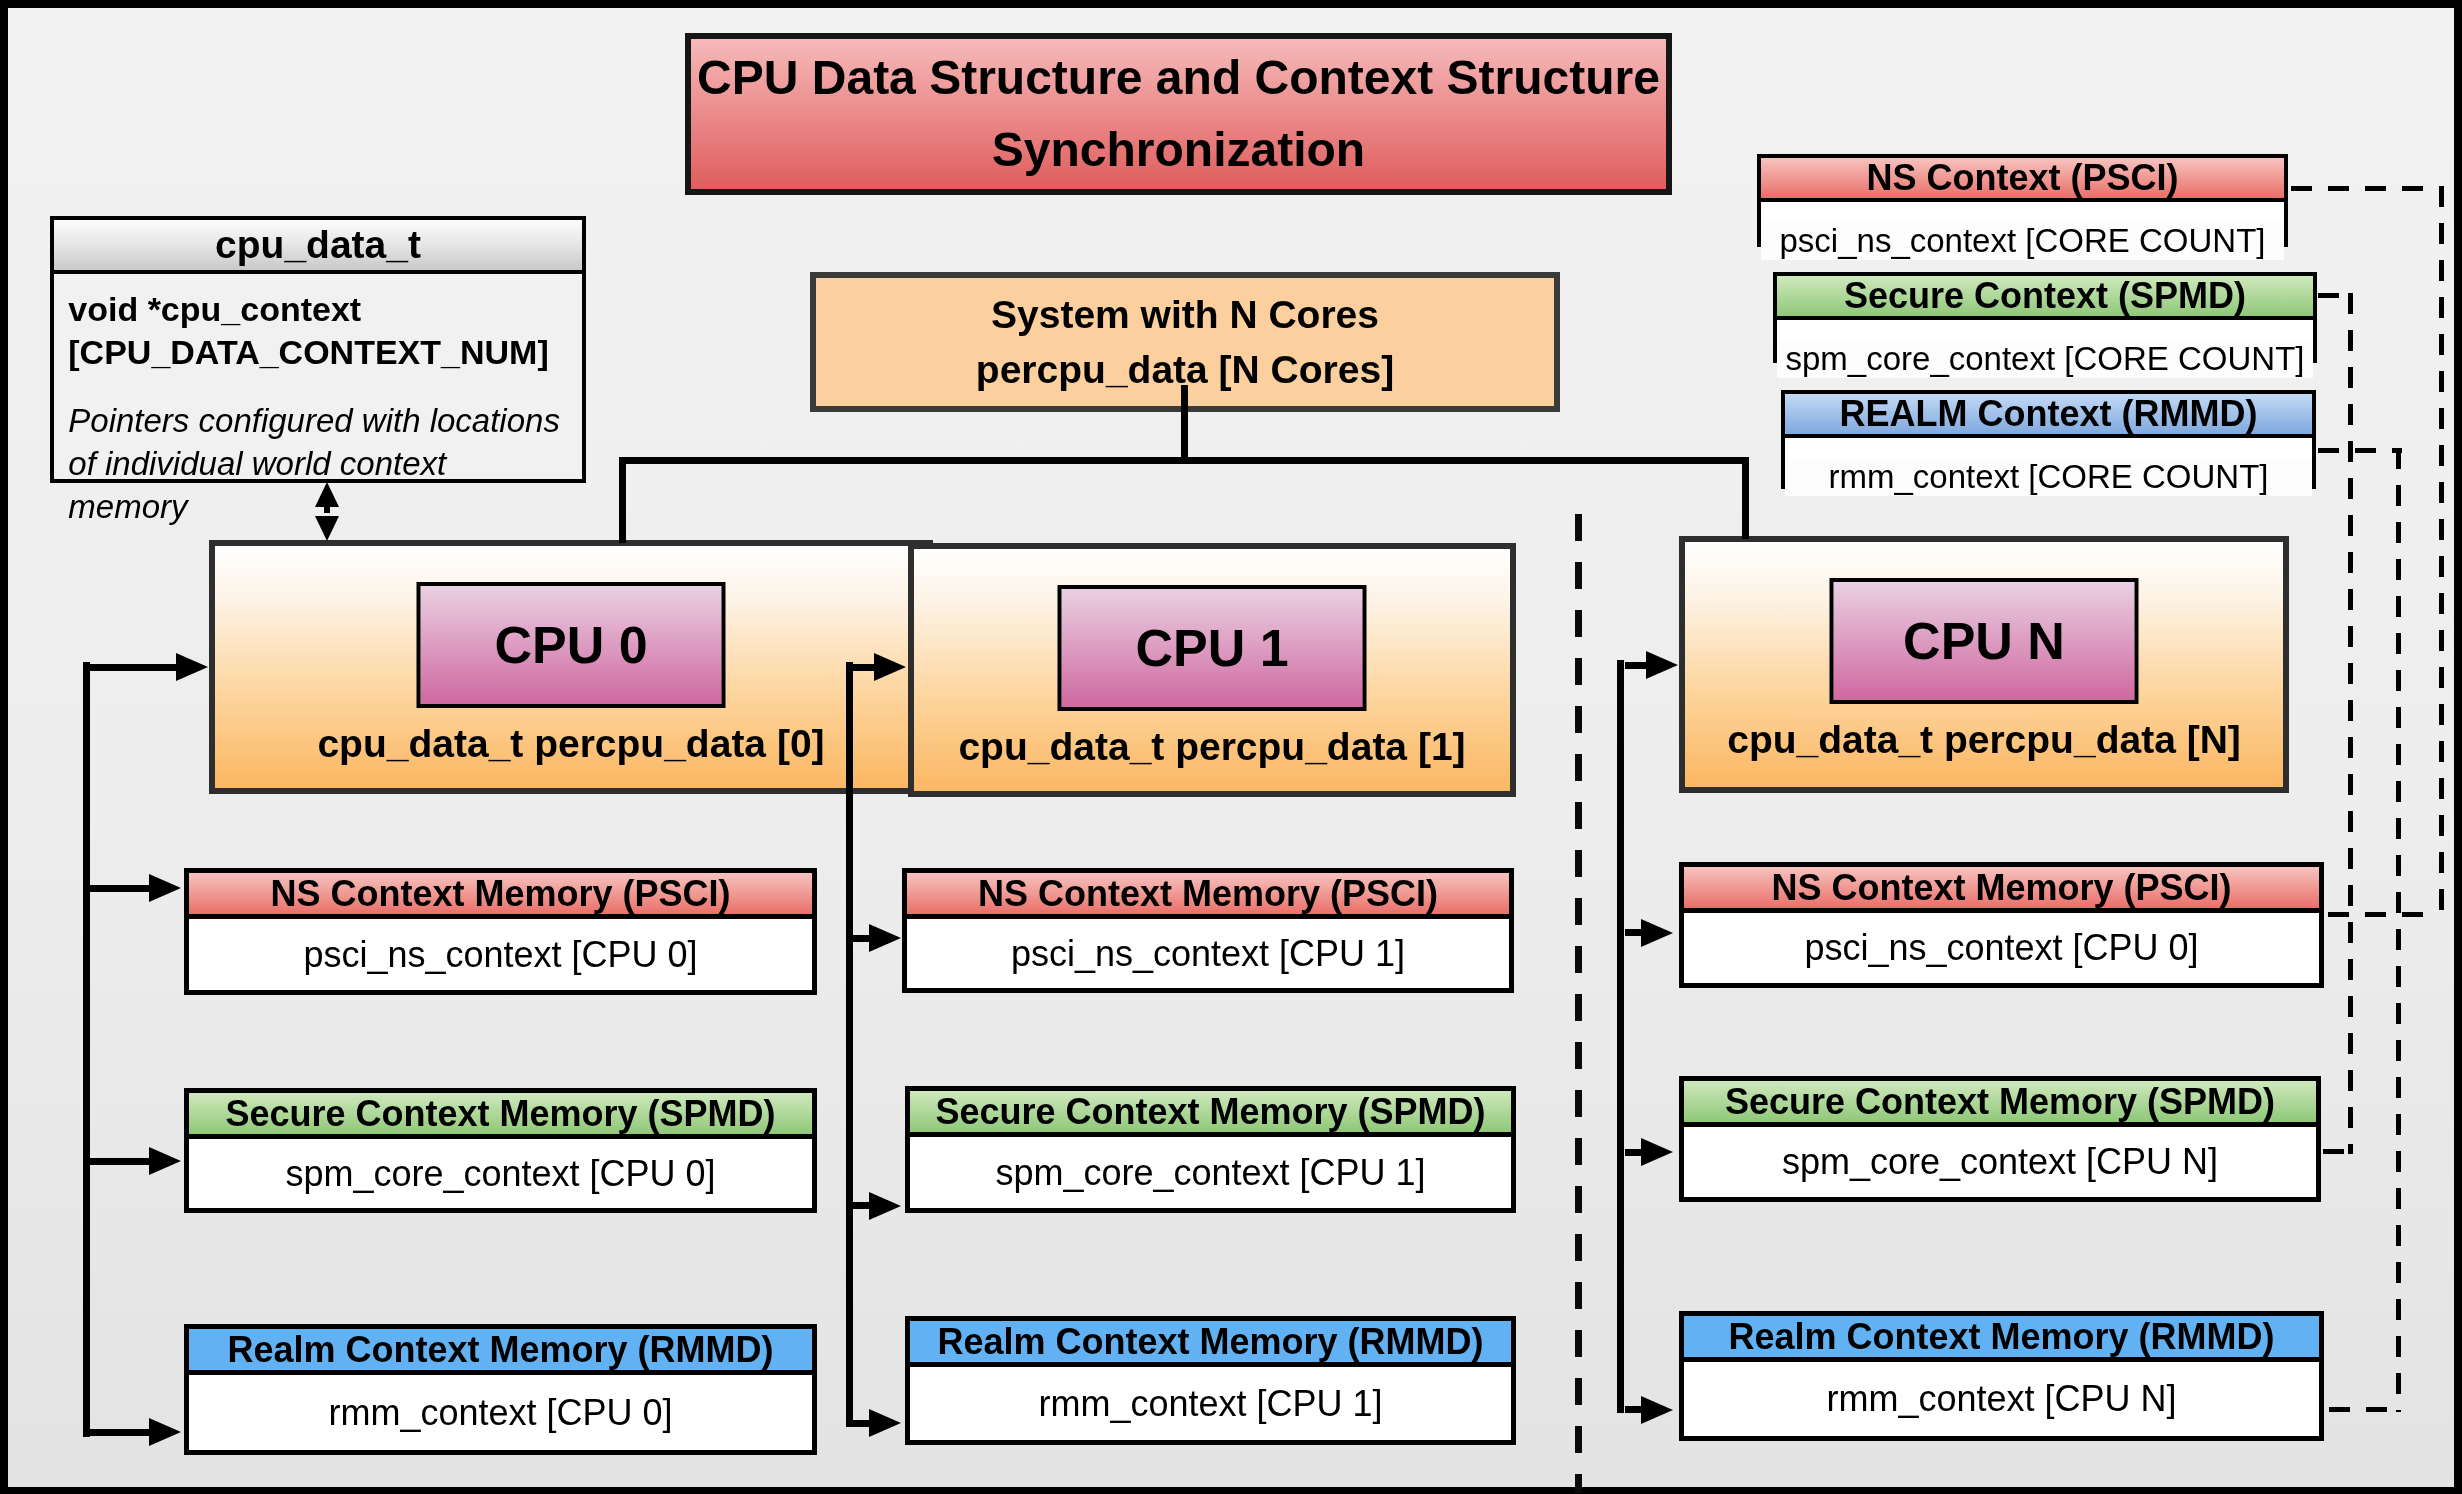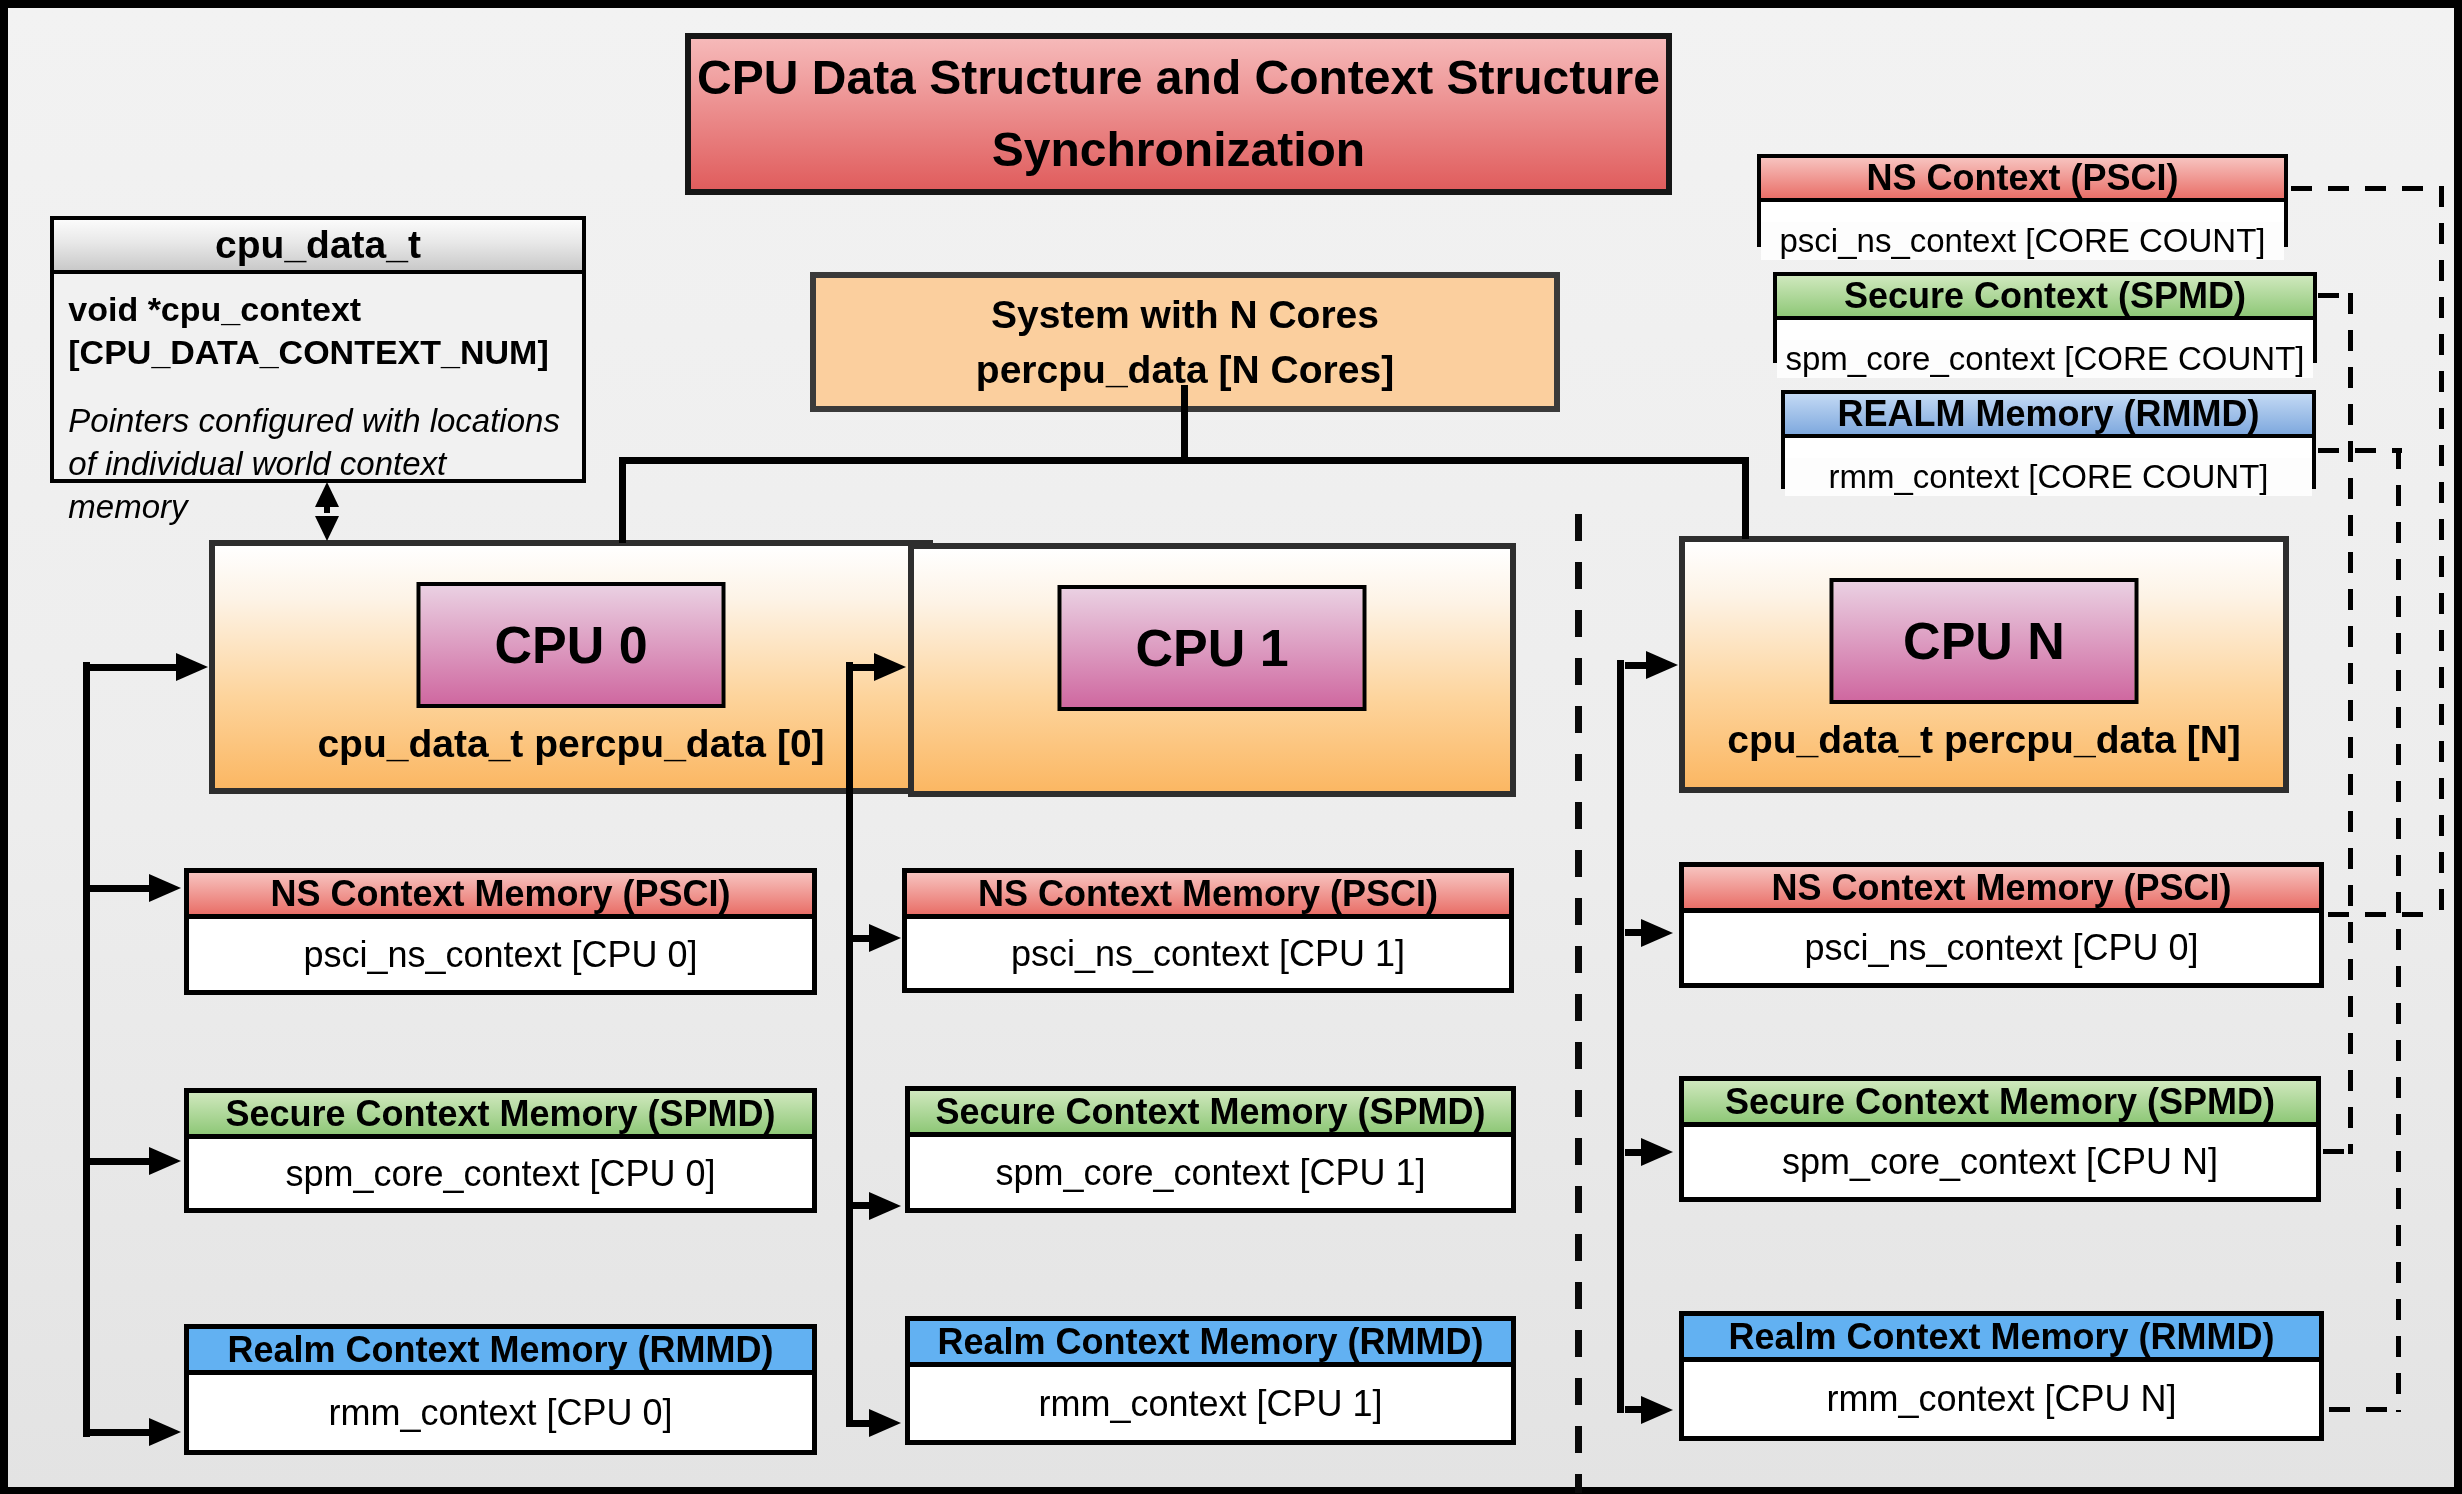--- a/index.html
+++ b/index.html
@@ -107,21 +107,21 @@
 
   <div class="abs legend" style="left:1749px;top:146px;width:531px;height:93px;">
     <div class="mh hdr-ns">NS Context  (PSCI)</div>
     <div class="mb">psci_ns_context [CORE COUNT]</div>
   </div>
   <div class="abs legend" style="left:1765px;top:264px;width:544px;height:91px;">
     <div class="mh hdr-secure">Secure Context (SPMD)</div>
     <div class="mb">spm_core_context [CORE COUNT]</div>
   </div>
   <div class="abs legend" style="left:1773px;top:382px;width:535px;height:99px;">
-    <div class="mh hdr-realm-legend">REALM Memory (RMMD)</div>
+    <div class="mh hdr-realm-legend">REALM Context (RMMD)</div>
     <div class="mb">rmm_context [CORE COUNT]</div>
   </div>
 
   <div class="abs cpubox" style="left:201px;top:532px;width:724px;height:254px;">
     <div class="chip">CPU 0</div>
     <div class="cpucap">cpu_data_t percpu_data [0]</div>
   </div>
   <div class="abs membox" style="left:176px;top:860px;width:633px;height:127px;">
     <div class="mh hdr-ns">NS Context Memory (PSCI)</div>
     <div class="mb">psci_ns_context [CPU 0]</div>
@@ -130,20 +130,21 @@
     <div class="mh hdr-secure">Secure Context Memory (SPMD)</div>
     <div class="mb">spm_core_context [CPU 0]</div>
   </div>
   <div class="abs membox" style="left:176px;top:1316px;width:633px;height:131px;">
     <div class="mh hdr-realm">Realm Context Memory (RMMD)</div>
     <div class="mb">rmm_context [CPU 0]</div>
   </div>
 
   <div class="abs cpubox" style="left:900px;top:535px;width:608px;height:254px;">
     <div class="chip">CPU 1</div>
+    <div class="cpucap">cpu_data_t percpu_data [1]</div>
   </div>
   <div class="abs membox" style="left:894px;top:860px;width:612px;height:125px;">
     <div class="mh hdr-ns">NS Context Memory (PSCI)</div>
     <div class="mb">psci_ns_context [CPU 1]</div>
   </div>
   <div class="abs membox" style="left:897px;top:1078px;width:611px;height:127px;">
     <div class="mh hdr-secure">Secure Context Memory (SPMD)</div>
     <div class="mb">spm_core_context [CPU 1]</div>
   </div>
   <div class="abs membox" style="left:897px;top:1308px;width:611px;height:129px;">

